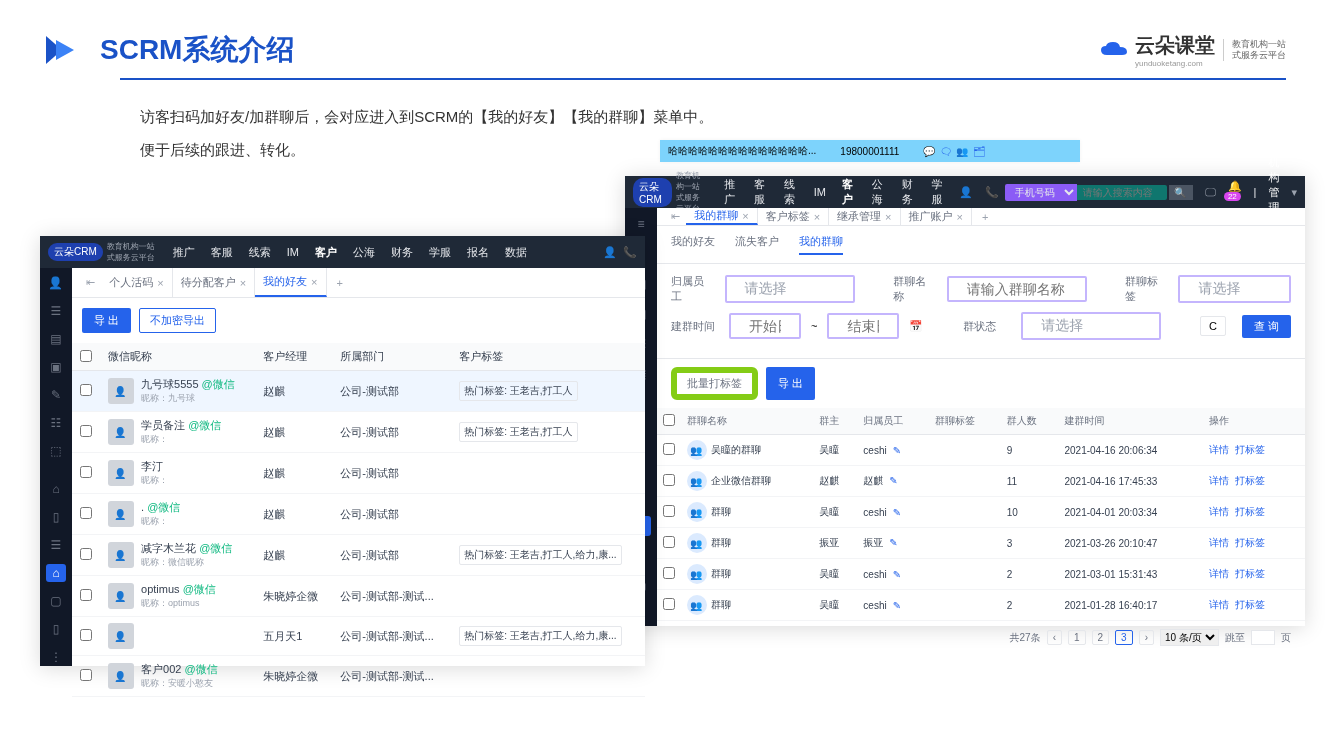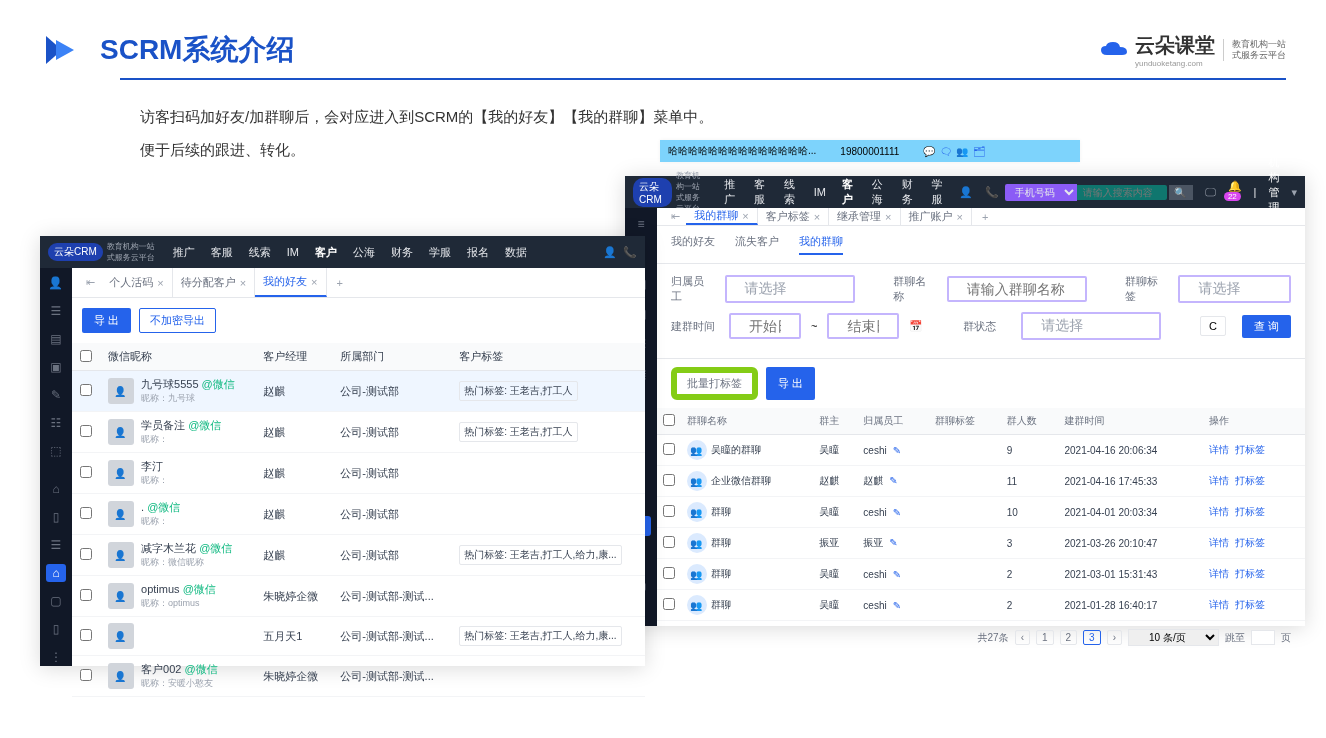--- a/index.html
+++ b/index.html
@@ -88,21 +88,21 @@
   .table2 th { text-align: left; padding: 6px 6px; color: #6b7280; font-weight: normal; background: #f9fafb; border-bottom: 1px solid #e5e7eb; }
   .table2 td { padding: 5px 6px; border-bottom: 1px solid #f3f4f6; color: #374151; }
   .avatar-circle { width: 20px; height: 20px; border-radius: 50%; background: #dbeafe; color: #3b82f6; display: inline-flex; align-items: center; justify-content: center; vertical-align: middle; margin-right: 4px; font-size: 10px; }
   .edit-icon { color: #2563eb; margin-left: 6px; font-size: 10px; }
   .tag-chip { border: 1px solid #d1d5db; padding: 1px 4px; border-radius: 2px; font-size: 9px; color: #6b7280; }
   .action-link { color: #2563eb; margin-right: 6px; }
   
   .pagination { display: flex; align-items: center; justify-content: flex-end; gap: 6px; padding: 8px 14px; font-size: 10px; color: #6b7280; }
   .page-btn { border: 1px solid #e5e7eb; padding: 1px 5px; border-radius: 2px; }
   .page-btn.active { border-color: #2563eb; color: #2563eb; }
-  .page-sel { border: 1px solid #e5e7eb; padding: 1px 16px; font-size: 10px; }
+  .page-sel { border: 1px solid #e5e7eb; padding: 1px 0; font-size: 10px; }
   .page-inp { border: 1px solid #e5e7eb; width: 24px; font-size: 10px; padding: 1px 2px; }
   
   
   .floating-row { position: absolute; left: 660px; bottom: 14px; width: 420px; background: #7dd3fc; display: flex; align-items: center; font-size: 10px; padding: 4px 8px; box-shadow: 0 0 4px rgba(0,0,0,0.05); gap: 24px; }
   .floating-row .icons { color: #2563eb; display: flex; gap: 4px; }
   
   .cloud-svg { display: inline-block; vertical-align: middle; }
 </style>
 </head>
 <body>

